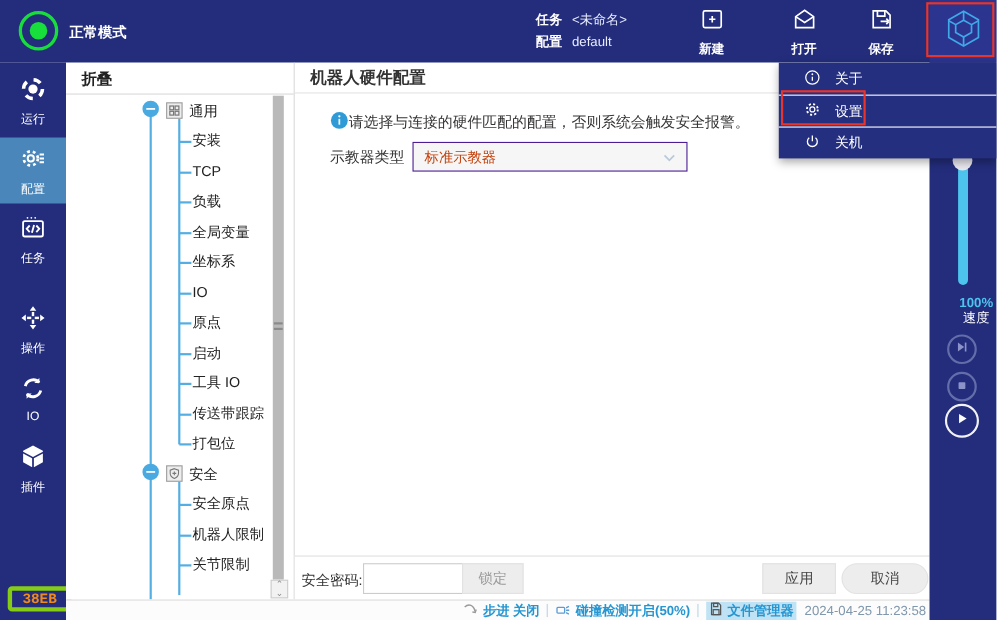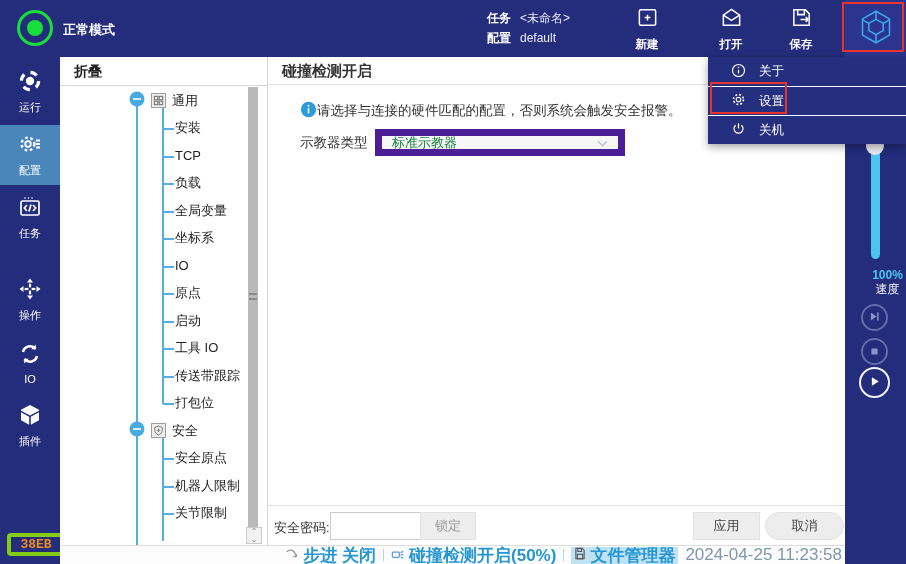--- a/index.html
+++ b/index.html
@@ -53,31 +53,31 @@
   .t-scrollbar { position:absolute; right:9px; top:30px; width:10px; height:440px; background:#b9b9b9; cursor:pointer; }
   .t-grip { position:absolute; left:1px; top:206px; width:8px; height:7px; border-top:2px solid #8b8b8b; border-bottom:2px solid #8b8b8b; }
   .t-scrollctl { position:absolute; right:5px; bottom:1px; width:16px; height:17px; background:#f2f2f2; border:1px solid #ccc; display:flex; flex-direction:column; align-items:center; justify-content:center; color:#888; font-size:8px; line-height:8px; cursor:pointer; }
 
   
   .main-panel { position:absolute; left:268px; top:57px; width:577px; height:488px; background:#fff; }
   .m-header { height:28px; line-height:28px; padding-left:14px; font-weight:bold; font-size:15px; color:#333; border-bottom:1px solid #e3e3e3; }
   .m-notice { position:absolute; left:32px; top:44px; display:flex; gap:0; align-items:center; font-size:13.5px; color:#333; }
   .m-form { position:absolute; left:32px; top:72px; display:flex; align-items:center; }
   .m-form .f-label { font-weight:normal; font-size:13.5px; color:#333; width:75px; }
-  .f-select { width:250px; height:27px; background:#f6f6f6; border:7px solid #4c1d95; color:#15803d; font-size:13px; display:flex; align-items:center; padding:0 10px; justify-content:space-between; }
+  .f-select { width:250px; height:27px; background:#f6f6f6; border:1px solid #4c1d95; color:#c2410c; font-size:13px; display:flex; align-items:center; padding:0 10px; justify-content:space-between; }
   .m-actionbar { position:absolute; left:0; right:0; top:448px; height:40px; border-top:1px solid #e0e0e0; background:#fff; }
   .ab-label { position:absolute; left:6px; top:13px; font-size:13px; color:#333; }
   .ab-input { position:absolute; left:62px; top:6px; width:105px; height:28px; border:1px solid #ccc; background:#fff; font-size:13px; padding:0 6px; outline:none; }
   .btn { position:absolute; top:6px; height:28px; background:#ededed; border:1px solid #e2e2e2; font-size:13px; color:#444; display:flex; align-items:center; justify-content:center; cursor:pointer; font-family:inherit; }
   #btn-lock   { left:152px; width:56px; color:#999; }
   #btn-apply  { left:425px; width:67px; }
   #btn-cancel { left:497px; width:79px;border-radius:14px; }
 
   
-  .statusbar { position:absolute; left:60px; top:545px; width:785px; height:19px; background:#fcfcfc; border-top:1px solid #ddd; display:flex; align-items:center; justify-content:flex-end; gap:7px; padding-right:3px; font-size:17px; }
+  .statusbar { position:absolute; left:60px; top:545px; width:785px; height:19px; background:#fcfcfc; border-top:1px solid #ddd; display:flex; align-items:center; justify-content:flex-end; gap:7px; padding-right:3px; font-size:12px; }
   .sb-chip { display:flex; align-items:center; gap:4px; color:#2596d1; font-weight:bold; cursor:pointer; }
   .sb-sep { width:1px; height:12px; background:#b9d5e4; }
   .fm-chip { background:#bfe2f4; padding:0 3px; height:17px; }
   .sb-dt { color:#8097ad; font-weight:normal; }
 
   
   .right-strip { position:absolute; left:845px; top:57px; width:61px; height:507px; background:#232d7b; }
   .slider-track { position:absolute; left:26px; top:84px; width:9px; height:118px; background:#4cc4ee; border-radius:5px; cursor:pointer; }
   .slider-handle { position:absolute; left:21px; top:80px; width:18px; height:18px; background:#e9e9f0; border-radius:50%; cursor:pointer; }
   .speed { position:absolute; top:211px; left:0; width:85px; text-align:center; font-size:12px; line-height:14px; }
@@ -321,21 +321,21 @@
     <div class="t-scrollbar">
         <div class="t-grip"></div>
       </div>
     <div class="t-scrollctl">
         <span>⌃</span>
         <span>⌄</span>
       </div>
   </div>
 
   <div class="main-panel">
-    <div class="m-header">碰撞检测开启</div>
+    <div class="m-header">机器人硬件配置</div>
     <div class="m-notice">
       <span>
         <svg width="17" height="17" viewBox="0 0 20 20">
             <circle cx="10" cy="10" r="9" fill="#2e9bd6"></circle>
             <rect x="9.1" y="8.3" width="1.8" height="6.2" fill="#fff"></rect>
             <circle cx="10" cy="5.6" r="1.2" fill="#fff"></circle>
           </svg>
       </span>
       <span>请选择与连接的硬件匹配的配置，否则系统会触发安全报警。</span>
     </div>

